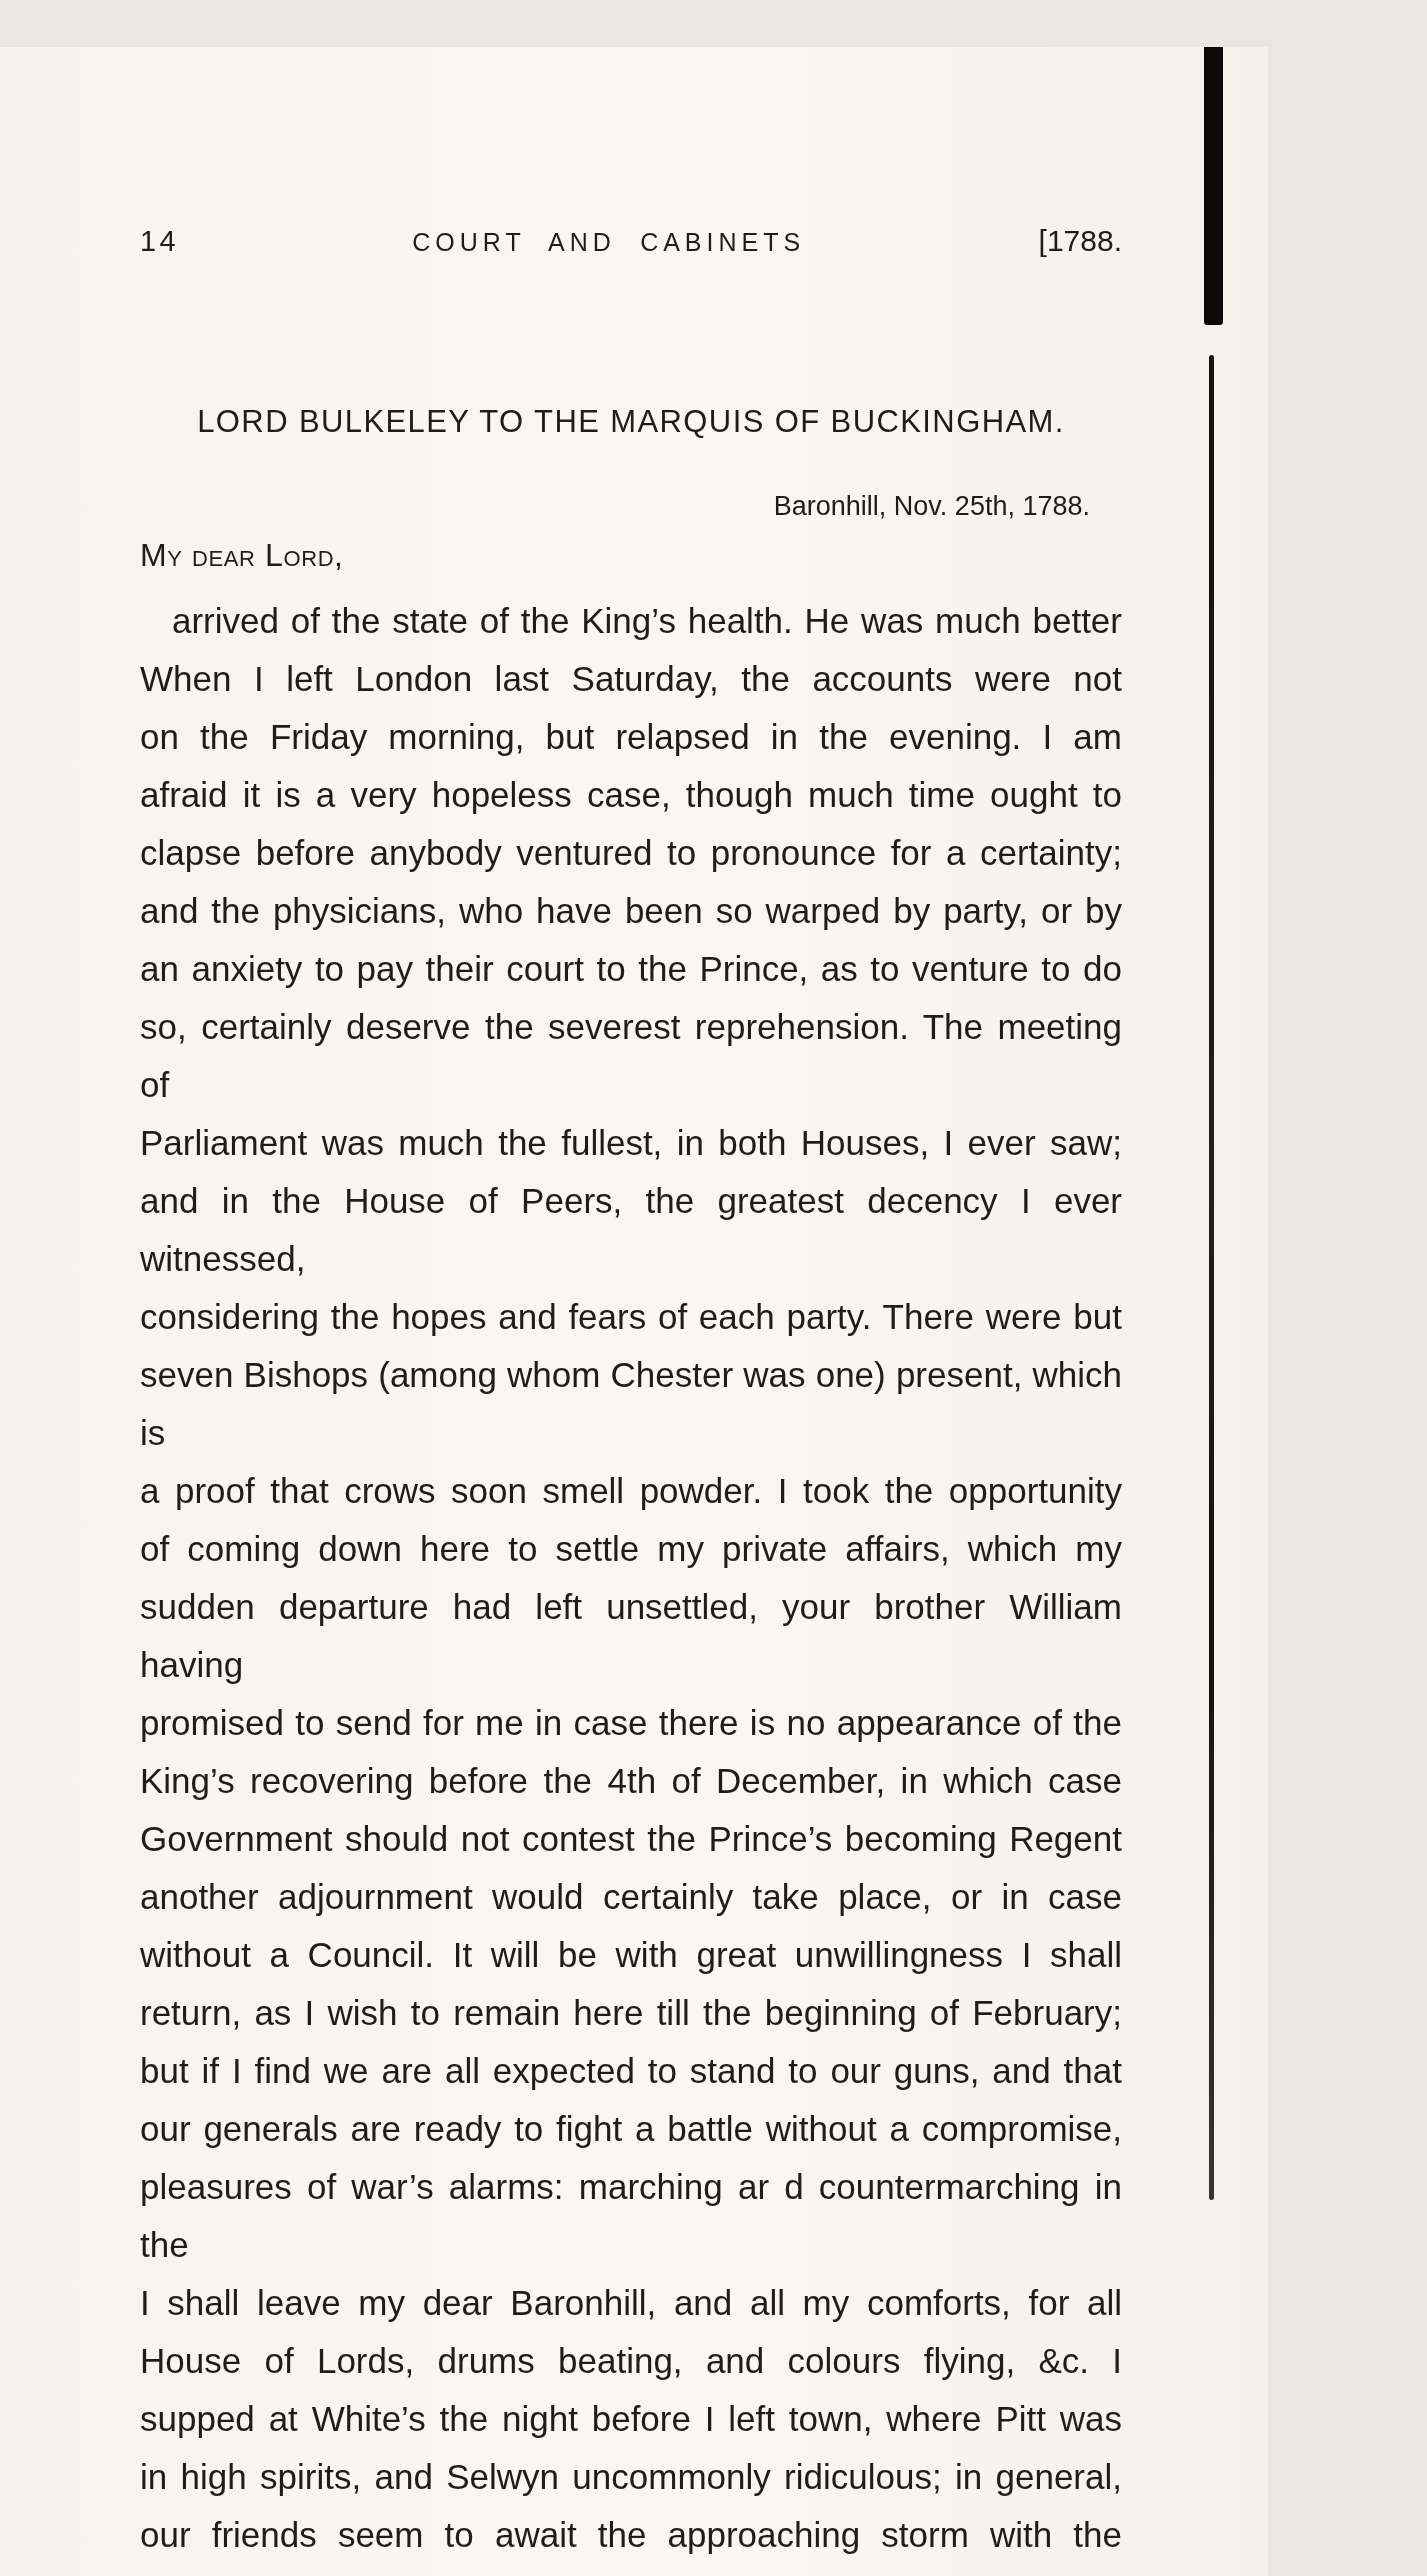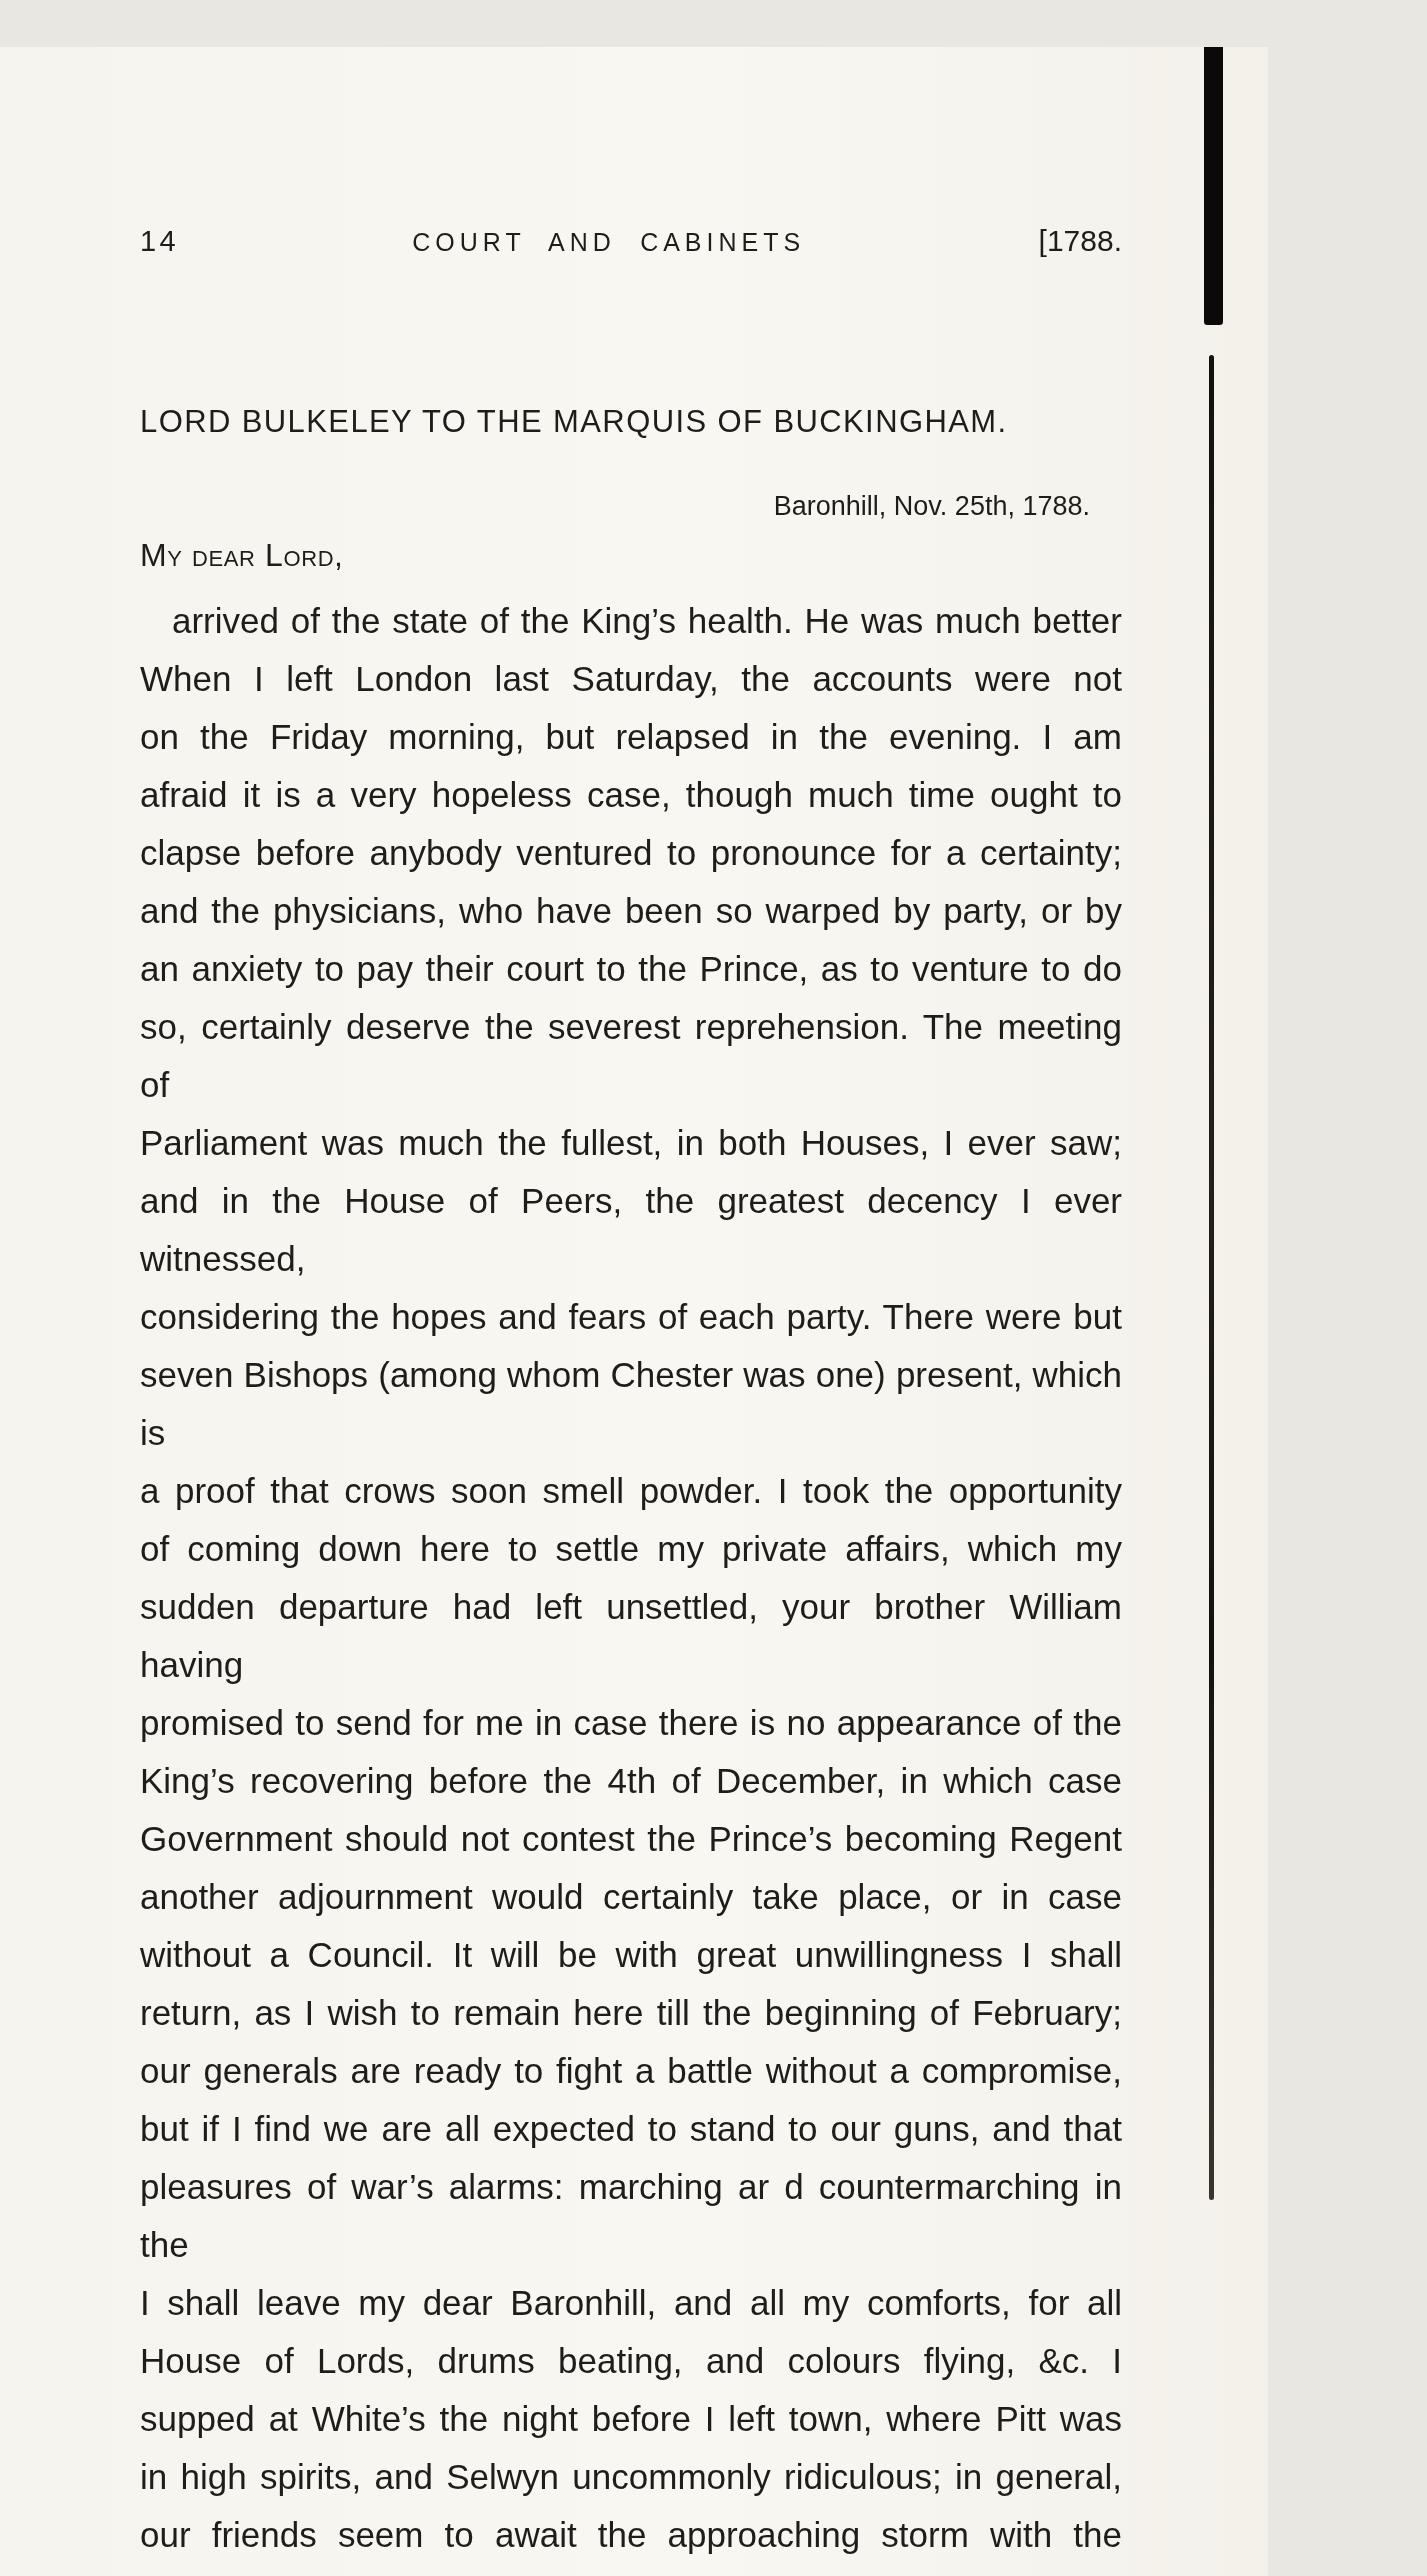--- a/index.html
+++ b/index.html
@@ -37,21 +37,21 @@
   .running-header {
     font-size: 25px;
     letter-spacing: 5px;
     word-spacing: 12.3px;
   }
   .year-marker {
     font-size: 30px;
   }
   .letter-heading {
     margin-top: 146px;
-    text-align: left;
+    text-align: center;
     font-size: 31px;
     letter-spacing: 1.4px;
     white-space: nowrap;
   }
   .dateline {
     margin-top: 51px;
     text-align: right;
     padding-right: 32px;
     font-size: 27px;
   }
@@ -137,22 +137,22 @@
         <div class="body-line">seven Bishops (among whom Chester was one) present, which is</div>
         <div class="body-line">a proof that crows soon smell powder.   I took the opportunity</div>
         <div class="body-line">of coming down here to settle my private affairs, which my</div>
         <div class="body-line">sudden departure had left unsettled, your brother William having</div>
         <div class="body-line">promised to send for me in case there is no appearance of the</div>
         <div class="body-line">King’s recovering before the 4th of December, in which case</div>
         <div class="body-line">Government should not contest the Prince’s becoming Regent</div>
         <div class="body-line">another adjournment would certainly take place, or in case</div>
         <div class="body-line">without a Council.   It will be with great unwillingness I shall</div>
         <div class="body-line">return, as I wish to remain here till the beginning of February;</div>
+        <div class="body-line">but if I find we are all expected to stand to our guns, and that</div>
         <div class="body-line">our generals are ready to fight a battle without a compromise,</div>
-        <div class="body-line">but if I find we are all expected to stand to our guns, and that</div>
         <div class="body-line">pleasures of war’s alarms: marching ar d countermarching in the</div>
         <div class="body-line">I shall leave my dear Baronhill, and all my comforts, for all</div>
         <div class="body-line">House of Lords, drums beating, and colours flying, &amp;c.   I</div>
         <div class="body-line">supped at White’s the night before I left town, where Pitt was</div>
         <div class="body-line">in high spirits, and Selwyn uncommonly ridiculous; in general,</div>
         <div class="body-line">our friends seem to await the approaching storm with the</div>
       </div>
 
   </div>
 

